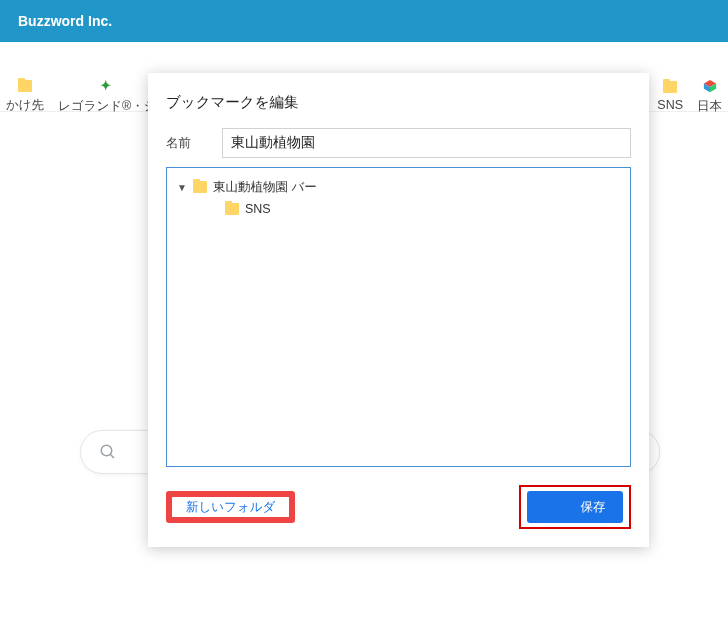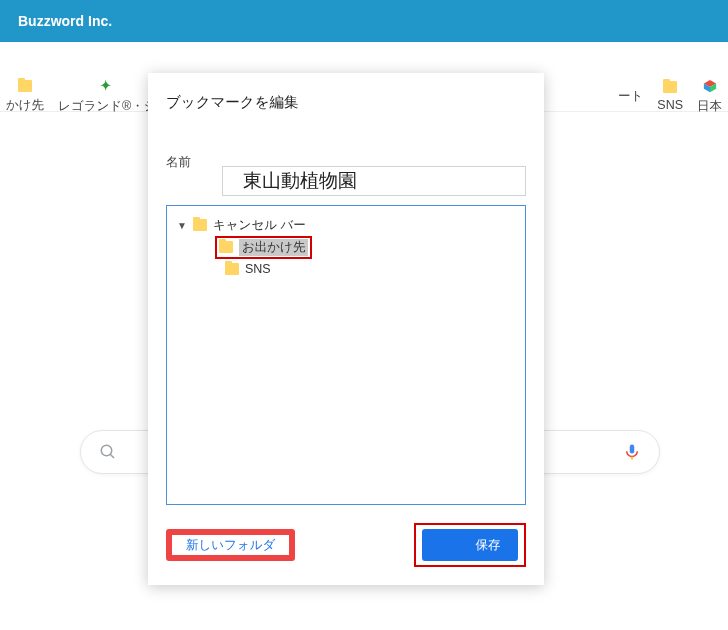--- a/index.html
+++ b/index.html
@@ -13,25 +13,25 @@
   .bm-item { display: inline-flex; align-items: center; gap: 5px; flex-direction: column; }
   .bm-folder-ico, .tree-folder-ico { width: 14px; height: 12px; background: #ffd666; border-radius: 1px; display: inline-block; position: relative; }
   .bm-folder-ico::before, .tree-folder-ico::before { content: ""; position: absolute; top: -2px; left: 0; width: 7px; height: 3px; background: #ffd666; border-radius: 1px 1px 0 0; }
   .bm-site-green { width: 14px; height: 14px; display:inline-block; color:#2a9d3a; font-weight:bold; font-size:13px; line-height:14px; }
   .bm-cube { width:14px; height:14px; display:inline-block; }
 
   .searchbar { position:absolute; left:80px; top:430px; width:580px; height:44px; background:#fff; border:1px solid #e5e5e5; border-radius:22px; box-shadow:0 1px 4px rgba(0,0,0,0.05); display:flex; align-items:center; padding:0 18px; justify-content:space-between; }
   .search-ico { color:#9aa0a6; }
   .mic-ico { display:inline-block; }
 
-  .dialog { position:absolute; left:148px; top:73px; width:396px; background:#fff; box-shadow:0 2px 14px rgba(0,0,0,0.22); padding:20px 18px 18px 18px; }
+  .dialog { position:absolute; left:148px; top:73px; width:501px; background:#fff; box-shadow:0 2px 14px rgba(0,0,0,0.22); padding:20px 18px 18px 18px; }
   .dialog-title { font-size:14.5px; color:#222; margin-bottom:16px; }
   .field-row { display:flex; align-items:center; margin-bottom:9px; gap:20px;}
   .field-label { width:36px; font-size:12.5px; color:#444; }
-  .field-input { flex:1; border:1px solid #d0d3d6; height:30px; padding:0 20px; font-size:19px; color:#222;margin-top:38px; }
+  .field-input { flex:1; border:1px solid #d0d3d6; height:30px; padding:0 8px; font-size:14px; color:#222; }
   .tree { margin-top:8px; border:1px solid #4a90d9; height:300px; padding:8px 6px; font-size:12.5px; color:#333; overflow:auto;}
   .tree-row { display:flex; align-items:center; height:22px; gap:6px; }
   .indent-1 { padding-left:4px; }
   .indent-2 { padding-left:42px; }
   .indent-1b { padding-left:22px; }
   .tree-caret { width:10px; text-align:center; color:#555; font-size:10px;}
   .tree-label-sel { background:#c9c9c9; padding:0 3px; }
   .red-box { border:2px solid #d40000; padding:1px 2px; display:inline-flex; align-items:center; gap:6px;}
 
   .dialog-buttons { margin-top:18px; display:flex; align-items:center; }
@@ -96,27 +96,21 @@
   <div class="field-row">
     <div class="field-label">名前</div>
     <input class="field-input" value="東山動植物園" style="">
   </div>
 
 
   <div class="tree">
     <div class="tree-row indent-1">
       <span class="tree-caret">▼</span>
       <span class="tree-folder-ico"></span>
-      <span>キャンセル バー</span>
-    </div>
-    <div class="tree-row indent-2">
-      <span class="red-box">
-        <span class="tree-folder-ico"></span>
-        <span class="tree-label-sel">お出かけ先</span>
-      </span>
+      <span>東山動植物園 バー</span>
     </div>
     <div class="tree-row indent-2">
       <span style="width:4px"></span>
       <span class="tree-folder-ico"></span>
       <span>SNS</span>
     </div>
   </div>
 
   <div class="dialog-buttons">
     <div class="btn btn-newfolder">新しいフォルダ</div>

